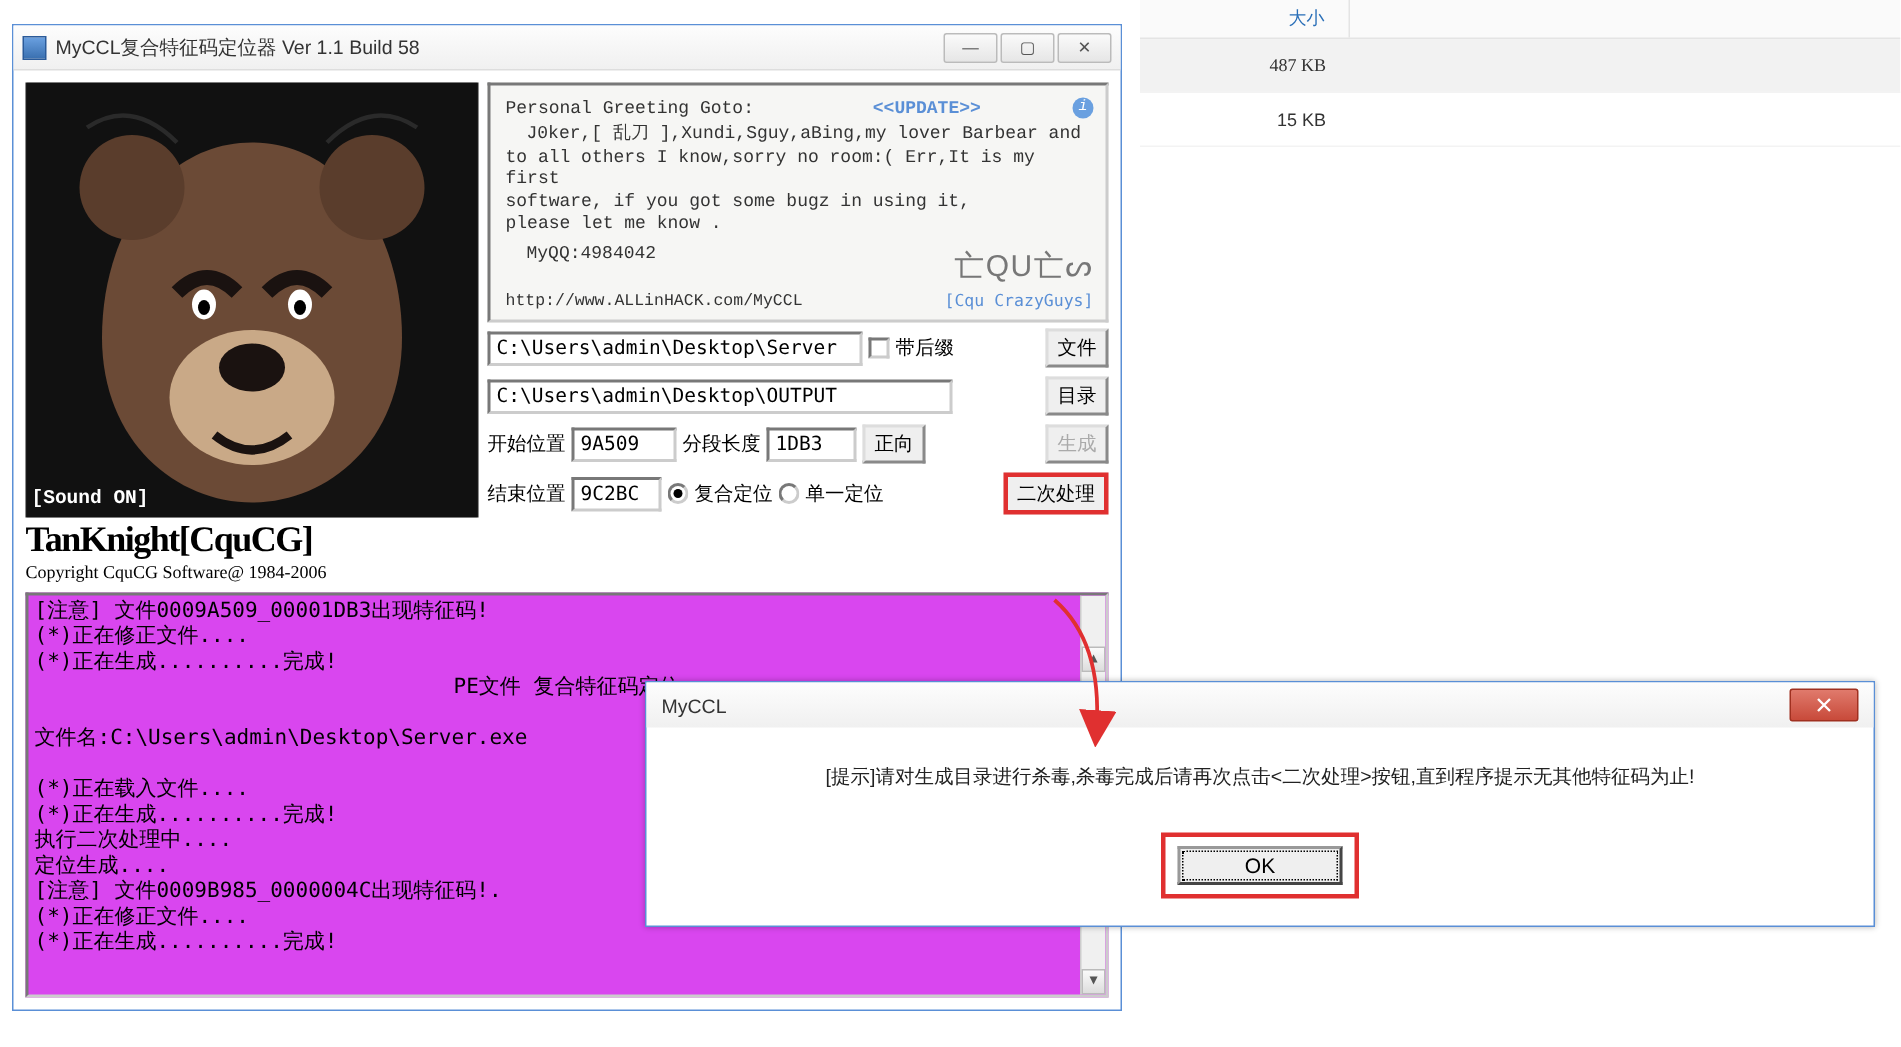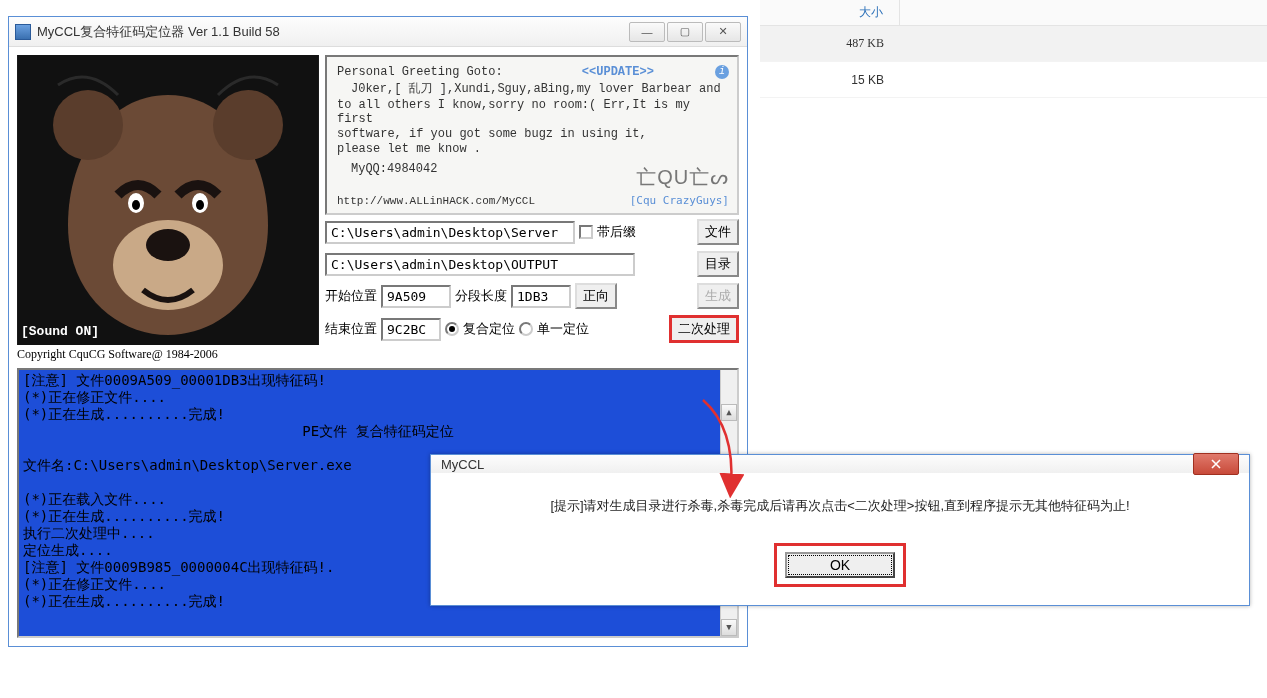--- a/index.html
+++ b/index.html
@@ -41,37 +41,37 @@
 .form-rows .lbl { white-space:nowrap; }
 .form-rows .btn { border:2px outset #ddd; background:#efefef; padding:2px 6px; font-family:"SimSun",sans-serif; font-size:13px; white-space:nowrap; cursor:default; }
 .form-rows .btn.gray { color:#aaa; }
 .chk { width:14px; height:14px; border:2px inset #ccc; background:#fff; display:inline-block; }
 .radio { width:14px; height:14px; border:2px inset #ccc; border-radius:50%; background:#fff; display:inline-flex; align-items:center; justify-content:center; }
 .radio.checked::after { content:""; width:6px; height:6px; border-radius:50%; background:#000; }
 
 .highlight-red { border:3px solid #e03030 !important; position:relative; z-index:5; }
 
 
-.log-area { margin-top:6px; border:2px inset #ccc; background:#1d4ed8; height:270px; font-family:"Fixedsys","SimSun",monospace; font-size:14px; padding:2px 4px; position:relative; white-space:pre; overflow:hidden; line-height:17px; }
+.log-area { margin-top:6px; border:2px inset #ccc; background:#d946ef; height:270px; font-family:"Fixedsys","SimSun",monospace; font-size:14px; padding:2px 4px; position:relative; white-space:pre; overflow:hidden; line-height:17px; }
 .log-area .center-line { text-align:center; display:block; }
 .log-area .scrollbar { position:absolute; right:0; top:0; bottom:0; width:17px; background:#f0f0f0; border-left:1px solid #ccc; }
 .log-area .scrollbar .arrow { height:17px; background:linear-gradient(#fafafa,#ddd); border:1px solid #bbb; font-size:9px; text-align:center; line-height:15px; color:#555; }
 .log-area .scrollbar .thumb { height:40px; background:linear-gradient(#e8e8e8,#cfcfcf); border:1px solid #aaa; margin-top:10px; }
 
 
 .filelist { position:absolute; left:760px; top:0; right:0; }
 .filelist .header { display:flex; background:#fafafa; border-bottom:1px solid #e4e4e4; height:26px; align-items:center; }
 .filelist .header .col { padding:0 16px; color:#2a6fb8; font-size:12px; border-right:1px solid #e4e4e4; height:100%; display:flex; align-items:center; }
 .filelist .rows .frow { display:flex; height:36px; align-items:center; border-bottom:1px solid #f3f3f3; }
 .filelist .rows .frow.sel { background:#f2f2f2;font-family:Liberation Serif, serif; }
 .filelist .rows .cell { text-align:right; font-size:12px; color:#333; }
 
 
 .dialog { position:absolute; left:430px; top:454px; width:820px; border:1px solid #5a8fd6; background:#fff; box-shadow:0 0 4px rgba(0,0,0,.3); }
-.dialog .dlg-title { height:18px; background:linear-gradient(#fdfdfd,#f0f0f0); display:flex; align-items:center; padding:0 10px;justify-content:center; }
+.dialog .dlg-title { height:30px; background:linear-gradient(#fdfdfd,#f0f0f0); display:flex; align-items:center; padding:0 10px;justify-content:center; }
 .dialog .dlg-title .t { flex:1; font-size:13px; color:#333; }
 .dialog .close-btn { width:46px; height:22px; border-radius:2px; background:linear-gradient(#e07a6c,#c84a3a); border:1px solid #a03020; color:#fff; display:flex; align-items:center; justify-content:center; font-size:12px; }
 .dialog .close-btn svg { width:10px; height:10px; }
 .dialog .dlg-body { padding:24px 16px 18px; text-align:center; }
 .dialog .dlg-msg { font-size:13px; color:#222; margin-bottom:28px; }
 .dialog .ok-wrap { display:inline-block; border:3px solid #e03030; padding:6px 8px; }
 .dialog .ok-btn { width:110px; height:26px; border:2px outset #999; background:#efefef; font-size:14px; display:flex; align-items:center; justify-content:center; outline:1px dotted #000; outline-offset:-4px; }
 
 
 .red-arrow { position:absolute; left:695px; top:398px; pointer-events:none; z-index:20; }
@@ -123,20 +123,21 @@
             <ellipse cx="182" cy="148" rx="8" ry="10" fill="#fff"></ellipse>
             <ellipse cx="118" cy="150" rx="4" ry="5" fill="#000"></ellipse>
             <ellipse cx="182" cy="150" rx="4" ry="5" fill="#000"></ellipse>
             <path d="M125 235 q25 20 50 0" stroke="#1a1210" stroke-width="6" fill="none"></path>
             <path d="M40 30 q30 -20 60 10" stroke="#2a2a2a" stroke-width="3" fill="none"></path>
             <path d="M260 30 q-30 -20 -60 10" stroke="#2a2a2a" stroke-width="3" fill="none"></path>
           </svg>
           <div class="sound-on">[Sound ON]</div>
         </div>
         <div class="credits">
+          <div class="big">TanKnight[CquCG]</div>
           <div class="small">Copyright CquCG Software@ 1984-2006</div>
         </div>
       </div>
 
       <div class="right-col">
         <div class="greet-box">
           <span class="info-icon">i</span>
           <div class="line"><span>Personal Greeting Goto:</span>
             &nbsp;&nbsp;&nbsp;&nbsp;&nbsp;&nbsp;&nbsp;&nbsp;&nbsp;&nbsp;<span class="update-link">&lt;&lt;UPDATE&gt;&gt;</span></div>
           <div class="line" style="padding-left:14px">J0ker,[ 乱刀 ],Xundi,Sguy,aBing,my lover Barbear and</div>

